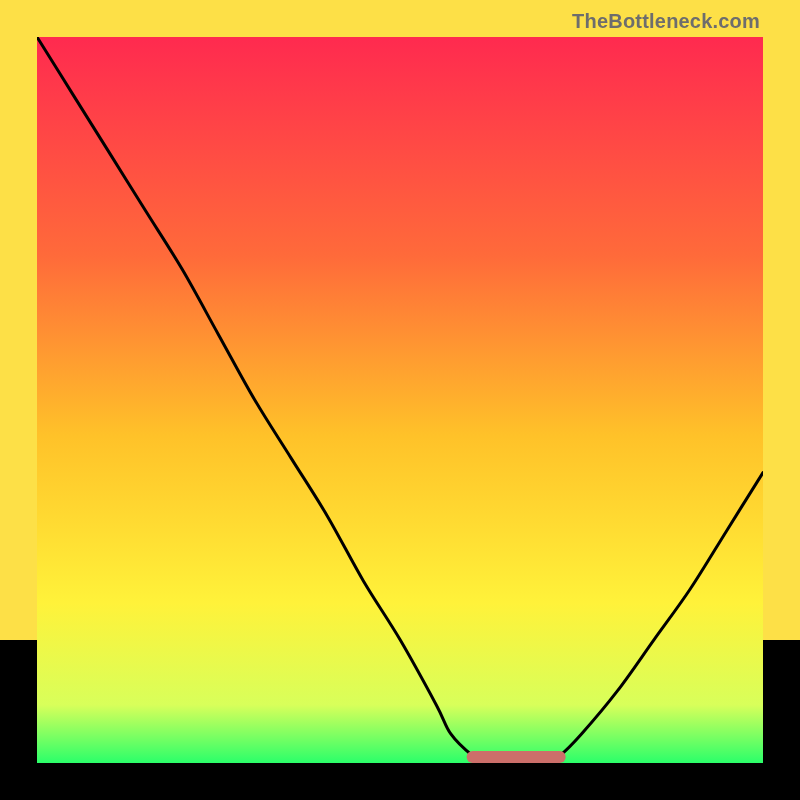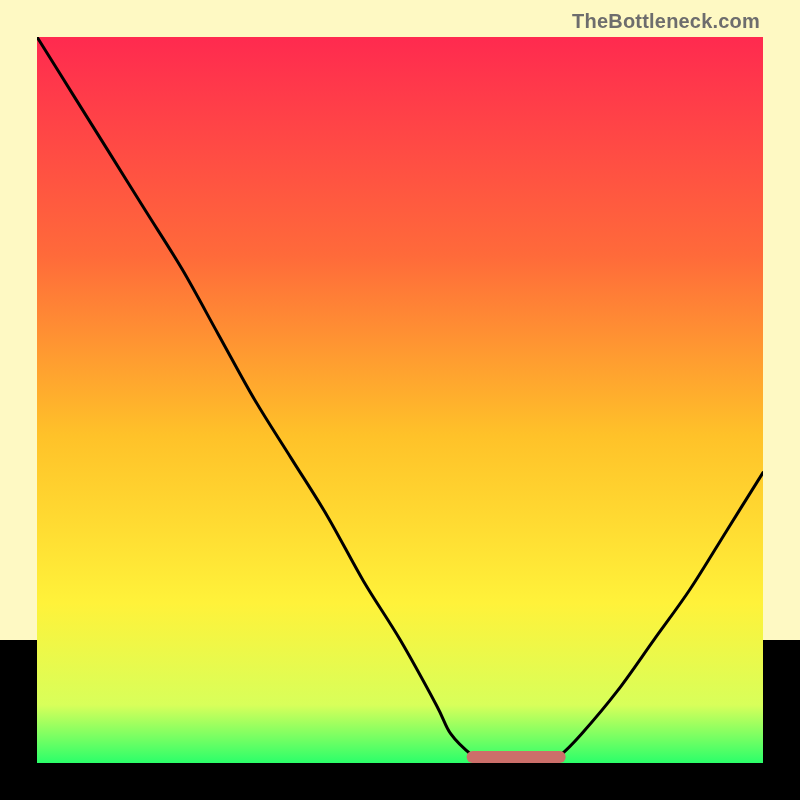--- a/index.html
+++ b/index.html
@@ -7,21 +7,21 @@
     padding: 0;
     width: 800px;
     height: 800px;
     background: #000;
     overflow: hidden;
   }
   .frame {
     position: relative;
     width: 800px;
     height: 640px;
-    background: #fef9c3;
+    background: #fde047;
   }
   .plot-area {
     position: absolute;
     left: 37px;
     top: 37px;
     width: 726px;
     height: 726px;
     overflow: hidden;
   }
   .gradient-bg {

